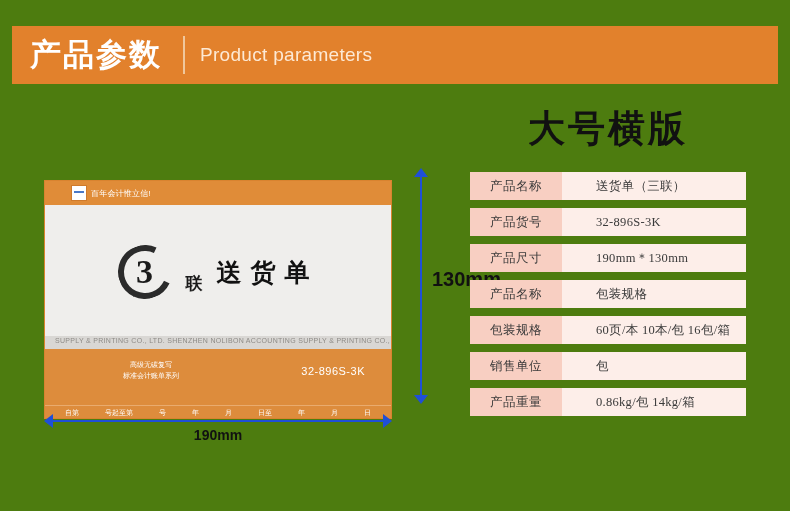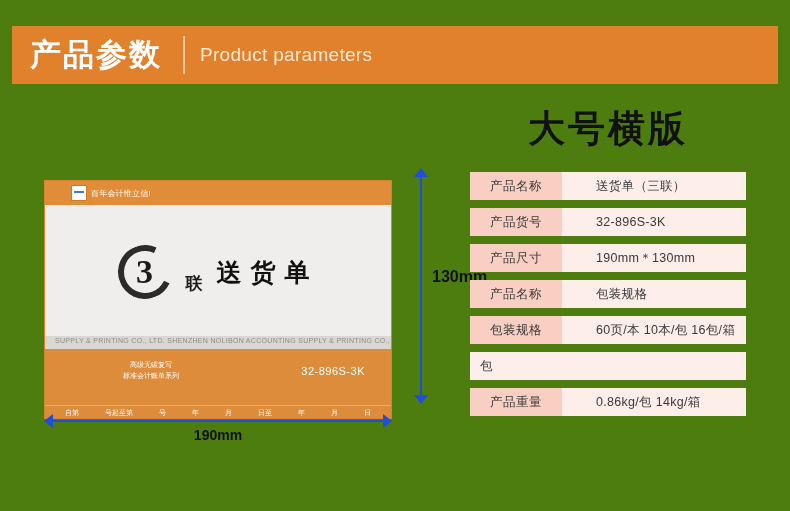--- a/index.html
+++ b/index.html
@@ -276,21 +276,21 @@
     border-bottom: 9px solid #1f4fd8;
   }
   .dim-v-arrow-bottom {
     bottom: 0;
     border-top: 9px solid #1f4fd8;
   }
   .dim-v-label {
     position: absolute;
     left: 432px;
     top: 268px;
-    font-size: 16px;
+    font-size: 20px;
     font-weight: bold;
     color: #111111;
   }
   .dim-h {
     position: absolute;
     left: 44px;
     top: 414px;
     width: 348px;
     height: 14px;
   }
@@ -366,20 +366,21 @@
     letter-spacing: 0.5px;
   }
   .spec-val {
     flex: 1;
     display: flex;
     align-items: center;
     padding-left: 10px;
     font-size: 12.5px;
     color: #3a3a3a;
     letter-spacing: 0.3px;
+    font-family: Liberation Serif, serif;
   }
 </style>
 </head>
 <body>
 
 <div class="page">
 
   <div class="header">
     <div class="header-band"></div>
     <div class="header-title">产品参数</div>
@@ -462,20 +463,21 @@
     </div>
     <div class="spec-row">
       <div class="spec-key">产品名称</div>
       <div class="spec-val">包装规格</div>
     </div>
     <div class="spec-row">
       <div class="spec-key">包装规格</div>
       <div class="spec-val">60页/本  10本/包  16包/箱</div>
     </div>
     <div class="spec-row">
+      <div class="spec-key">销售单位</div>
       <div class="spec-val">包</div>
     </div>
     <div class="spec-row">
       <div class="spec-key">产品重量</div>
       <div class="spec-val">0.86kg/包  14kg/箱</div>
     </div>
   </div>
 
 </div>
 

